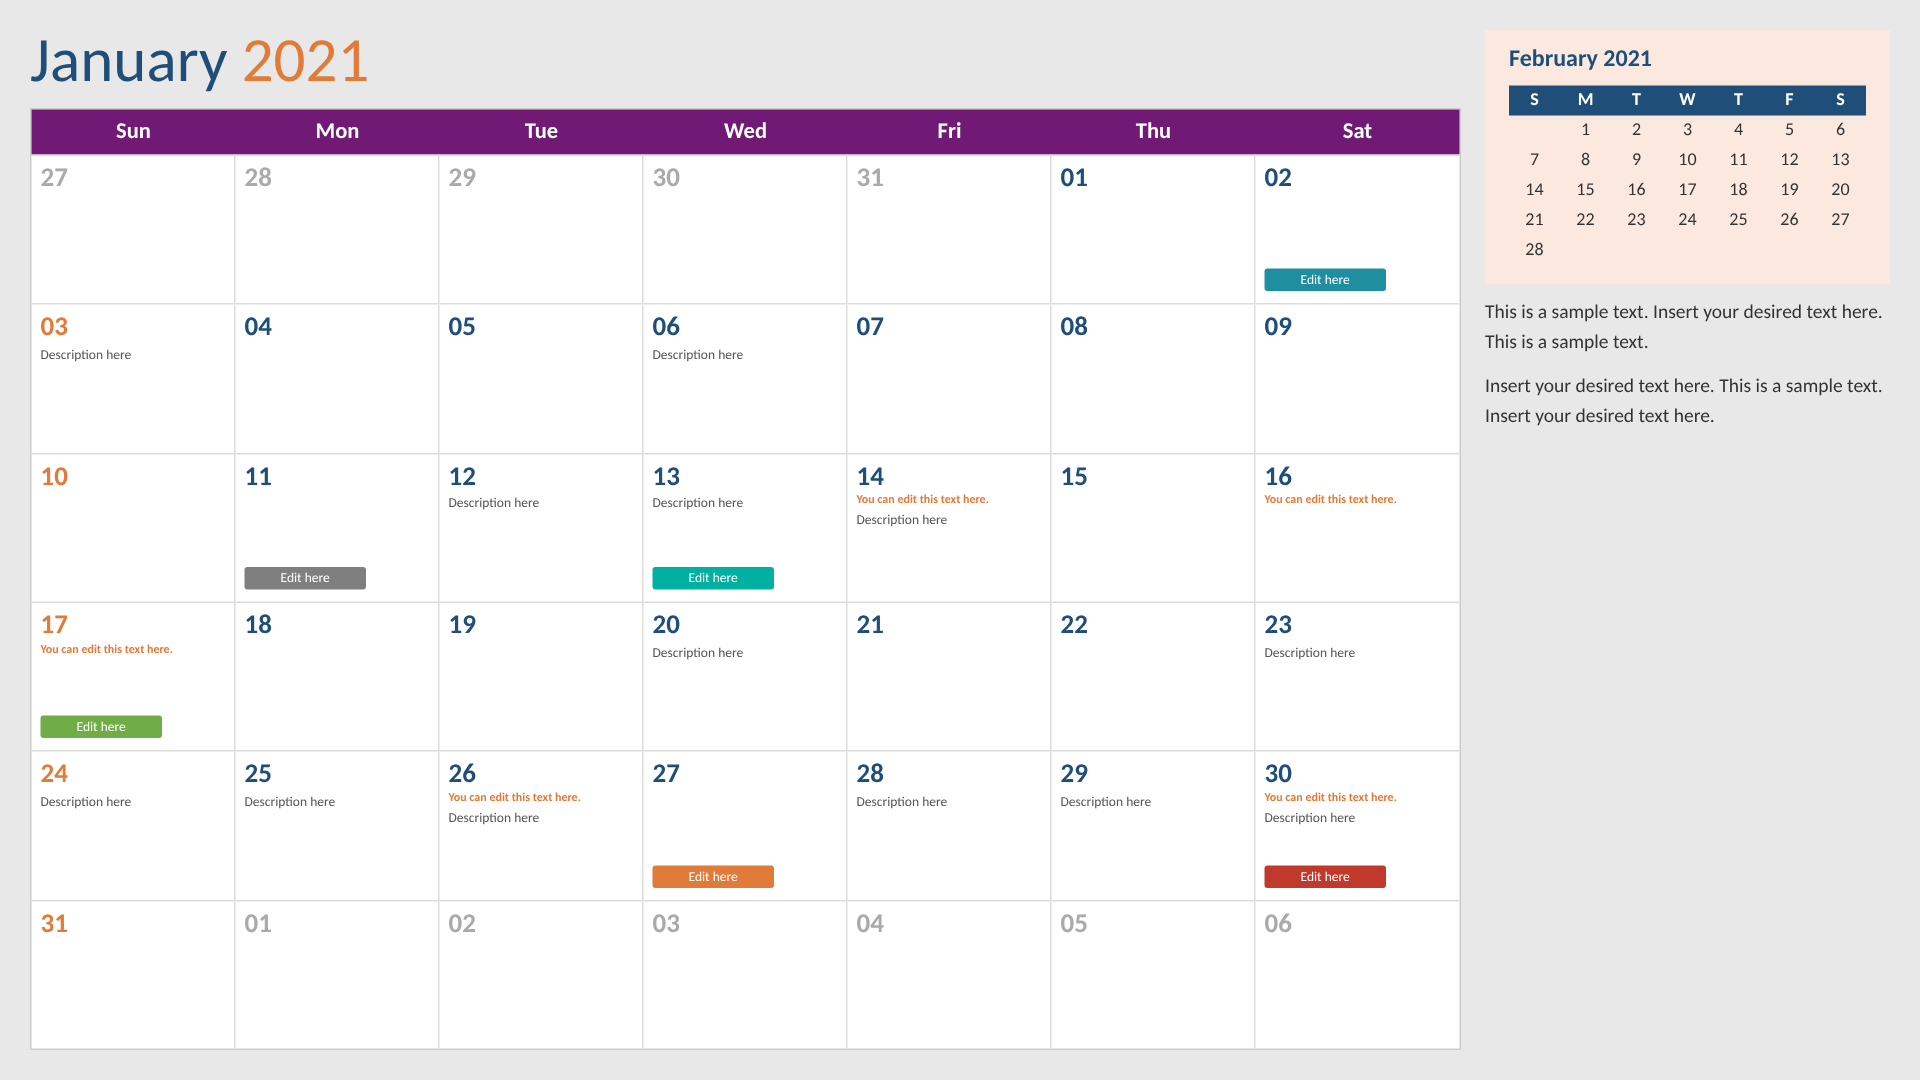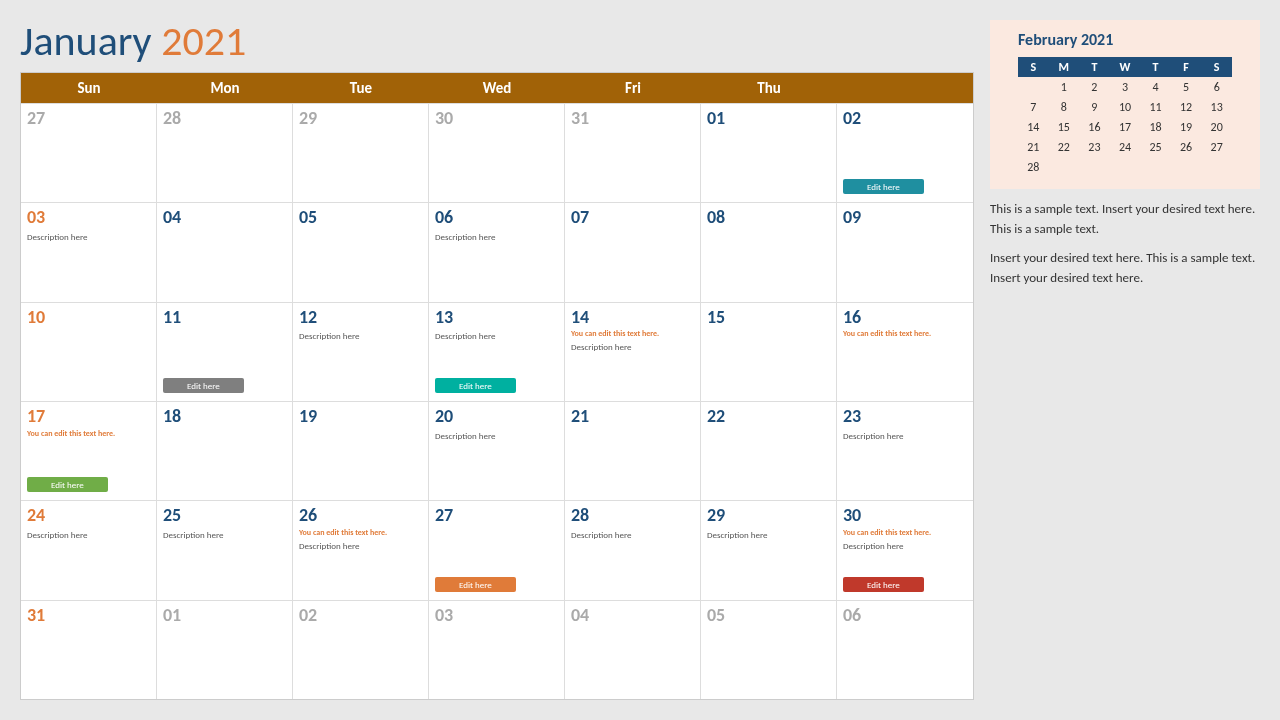--- a/index.html
+++ b/index.html
@@ -36,21 +36,21 @@
       flex: 1;
       display: flex;
       flex-direction: column;
       border: 1px solid #ccc;
       background: #fff;
     }
 
     .day-headers {
       display: grid;
       grid-template-columns: repeat(7, 1fr);
-      background: #a16207;
+      background: #701a75;
     }
     .day-header {
       color: #fff;
       text-align: center;
       padding: 6px 0;
       font-size: 15px;
       font-weight: 600;
     }
 
     .weeks-container {
@@ -125,21 +125,21 @@
     
     .sidebar {
       width: 270px;
       display: flex;
       flex-direction: column;
       gap: 10px;
     }
 
     .mini-cal-container {
       background: #fbe9e0;
-      padding: 10px 28px 12px;
+      padding: 10px 16px 12px;
     }
 
     .mini-cal-title {
       font-size: 16px;
       font-weight: 700;
       color: #1f4e79;
       margin-bottom: 8px;
     }
 
     .mini-cal-grid {
@@ -179,20 +179,21 @@
 
   <div class="calendar-grid">
     <div class="day-headers">
 
     <div class="day-header">Sun</div>
         <div class="day-header">Mon</div>
         <div class="day-header">Tue</div>
         <div class="day-header">Wed</div>
         <div class="day-header">Fri</div>
         <div class="day-header">Thu</div>
+        <div class="day-header">Sat</div>
       </div>
     <div class="weeks-container">
 
     <div class="week-row">
           <div class="day-cell">
             <div class="day-num inactive">27</div>
           </div>
           <div class="day-cell">
             <div class="day-num inactive">28</div>
           </div>

